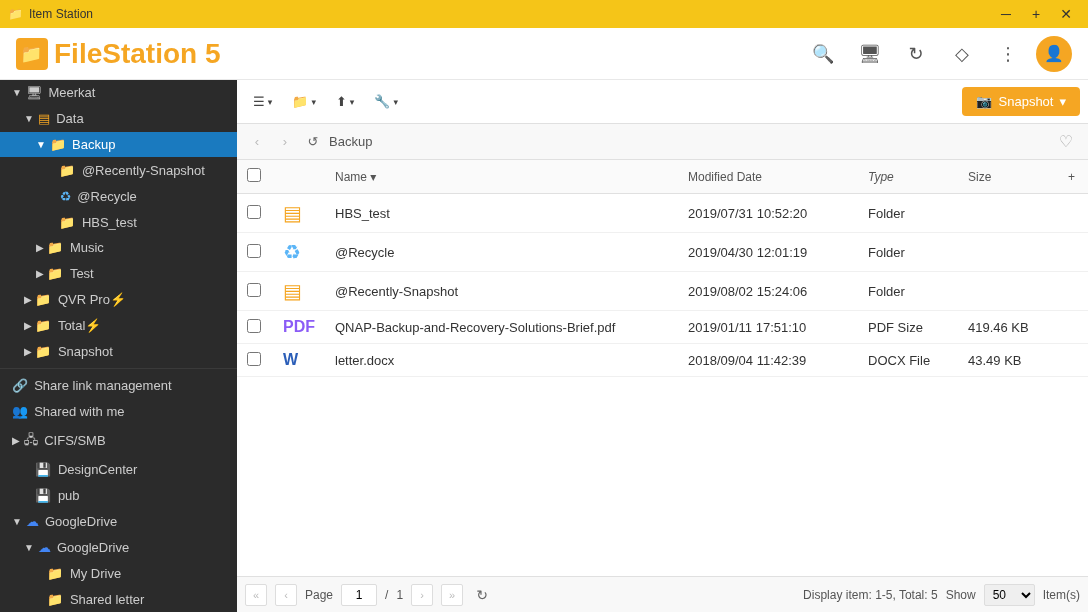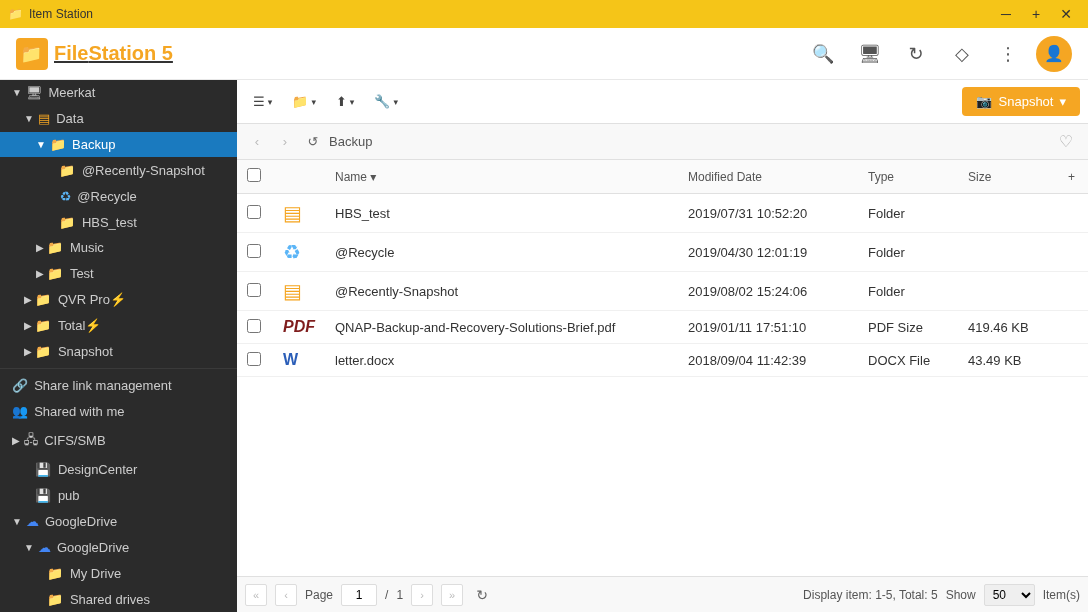--- a/index.html
+++ b/index.html
@@ -127,21 +127,21 @@
       border-bottom: 1px solid #e0e0e0;
       background: #fafafa;
       font-size: 12px;
       position: sticky;
       top: 0;
     }
     .file-table thead th.check-col { width: 36px; }
     .file-table thead th.icon-col { width: 40px; }
     .file-table thead th.name-col { }
     .file-table thead th.date-col { width: 180px; }
-    .file-table thead th.type-col { width: 100px; }
+    .file-table thead th.type-col { width: 100px; font-style: italic; }
     .file-table thead th.size-col { width: 100px; }
     .file-table thead th.plus-col { width: 30px; }
     .file-table tbody td { padding: 7px 10px; border-bottom: 1px solid #f0f0f0; color: #333; font-size: 13px; vertical-align: middle; }
     .file-icon-folder { color: #f5a623; font-size: 20px; }
     .file-icon-recycle { color: #5bb5f7; font-size: 20px; }
     input[type="checkbox"] { width: 14px; height: 14px; cursor: pointer; }
 
     
     #status-bar {
       height: 36px;
@@ -165,21 +165,21 @@
     #app-bar {
       height: 52px;
       background: #fff;
       border-bottom: 1px solid #e8e8e8;
       display: flex;
       align-items: center;
       padding: 0 16px;
     }
     #app-logo { display: flex; align-items: center; gap: 6px; margin-right: auto; }
     #app-logo-icon { width: 32px; height: 32px; background: #f5a623; border-radius: 4px; display: flex; align-items: center; justify-content: center; font-size: 18px; }
-    #app-logo-text { font-size: 20px; font-weight: 300; color: #333; text-decoration: underline; }
+    #app-logo-text { font-size: 28px; font-weight: 300; color: #333; }
     #app-logo-text span { font-weight: 700; color: #f5a623; }
     #app-bar-actions { display: flex; align-items: center; gap: 10px; }
     .app-bar-btn { width: 36px; height: 36px; border: none; background: transparent; cursor: pointer; border-radius: 50%; display: flex; align-items: center; justify-content: center; color: #555; font-size: 18px; }
     #user-avatar { width: 36px; height: 36px; background: #f5a623; border-radius: 50%; display: flex; align-items: center; justify-content: center; color: white; font-size: 16px; cursor: pointer; }
   </style>
 </head>
 <body>
 
 <div id="title-bar">
   <div id="title-bar-left">
@@ -323,21 +323,21 @@
 
     <div class="sidebar-item sidebar-indent-2">
       <span class="chevron sidebar-icon" style="visibility:hidden">▶</span>
       <span class="sidebar-icon folder-icon">📁</span>
       <span>My Drive</span>
     </div>
 
     <div class="sidebar-item sidebar-indent-2">
       <span class="chevron sidebar-icon" style="visibility:hidden">▶</span>
       <span class="sidebar-icon folder-icon">📁</span>
-      <span>Shared drives</span>
+      <span>Shared letter</span>
     </div>
   </div>
 
   <div id="content-area">
 
     <div id="toolbar">
       <button class="toolbar-btn">
         <span>☰</span>
         <span class="chevron-down">▾</span>
       </button>
@@ -418,21 +418,21 @@
               <td><input type="checkbox" style=""></td>
               <td><span class="file-icon-folder" style="font-size: 20px; color: rgb(245, 166, 35);">▤</span></td>
               <td style="cursor: pointer;">@Recently-Snapshot</td>
               <td>2019/08/02 15:24:06</td>
               <td>Folder</td>
               <td></td>
               <td></td>
             </tr>
             <tr>
               <td><input type="checkbox" style=""></td>
-              <td><span style="color: #7f1d1d; font-size: 16px; font-weight: bold; font-style: italic;">PDF</span></td>
+              <td><span style="color: #8b5cf6; font-size: 16px; font-weight: bold;">PDF</span></td>
               <td style="cursor: pointer;">QNAP-Backup-and-Recovery-Solutions-Brief.pdf</td>
               <td>2019/01/11 17:51:10</td>
               <td>PDF Size</td>
               <td>419.46 KB</td>
               <td></td>
             </tr>
             <tr>
               <td><input type="checkbox" style=""></td>
               <td><span style="color: rgb(43, 94, 184); font-size: 16px; font-weight: bold;">W</span></td>
               <td style="cursor: pointer;">letter.docx</td>

